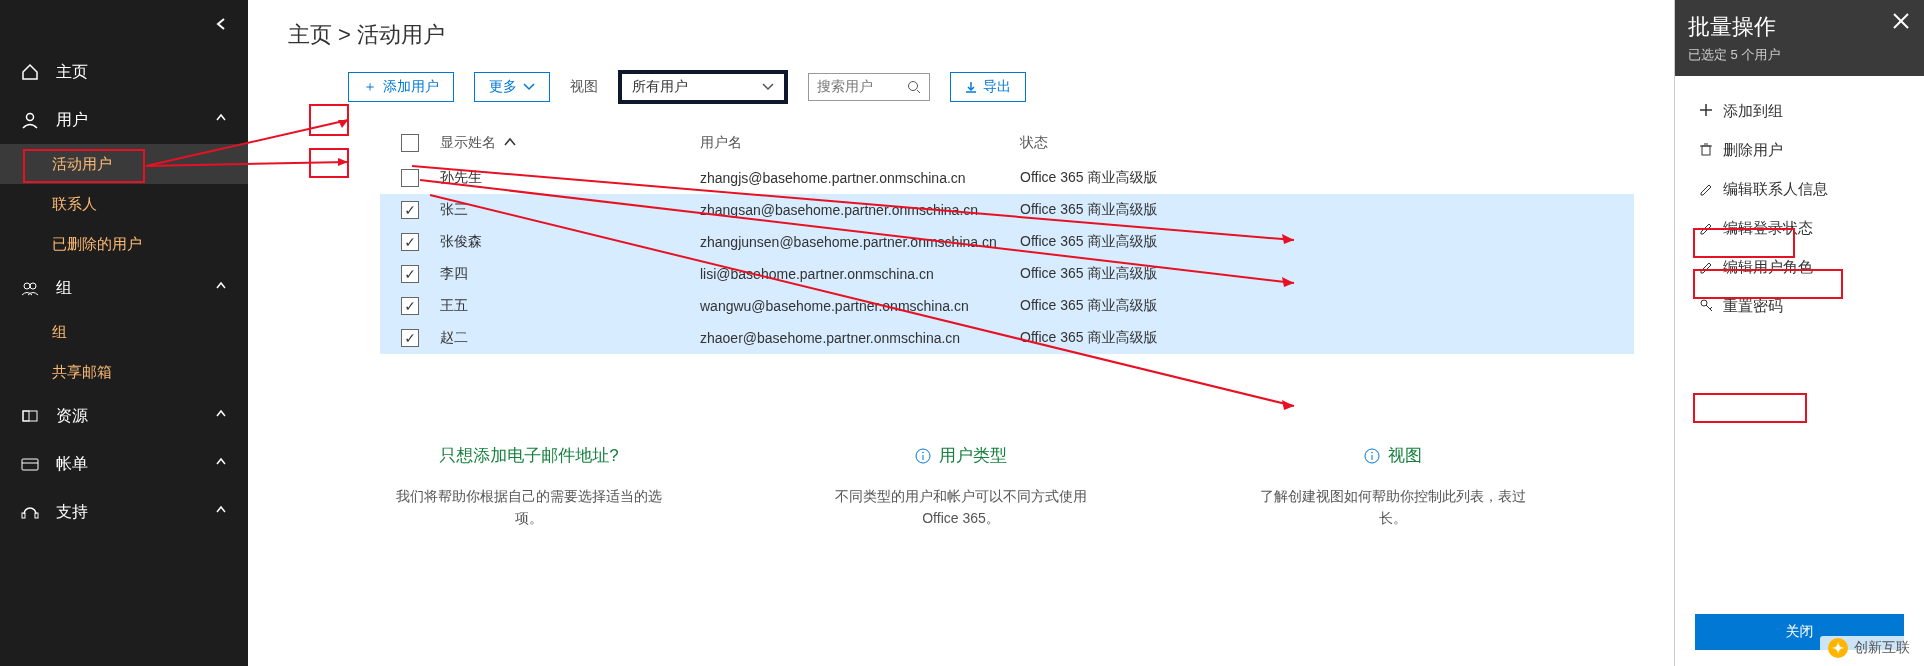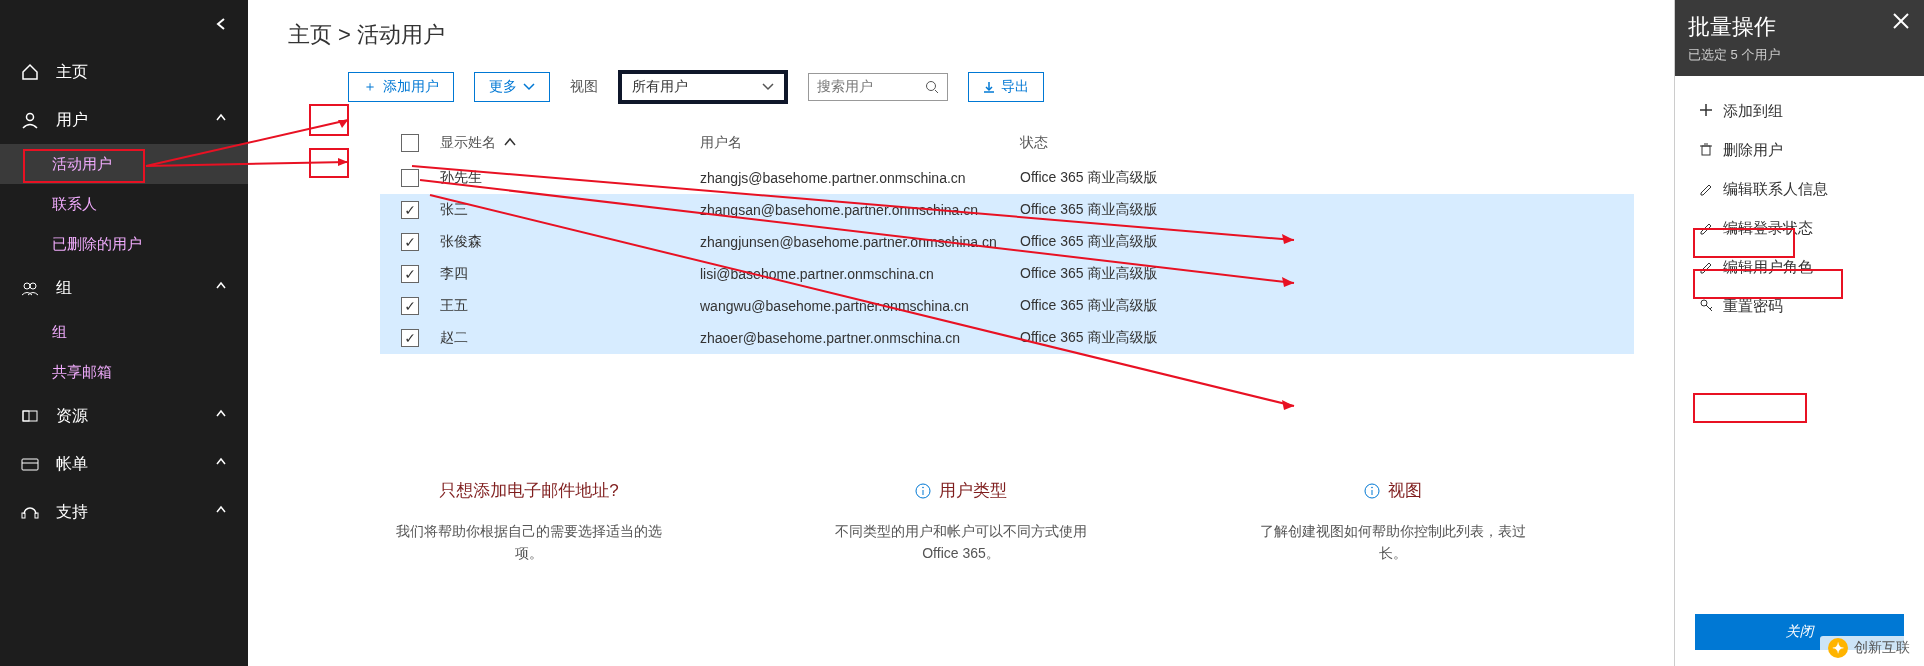--- a/index.html
+++ b/index.html
@@ -4,50 +4,50 @@
 <style>
 * { margin:0; padding:0; box-sizing:border-box; font-family:"Segoe UI","Microsoft YaHei",sans-serif; }
 body { background:#fff; color:#333; font-size:14px; overflow:hidden; }
 .app { display:flex; width:1924px; height:666px; position:relative; }
 
 
 .sidebar { width:248px; background:#1d1d1d; color:#fff; display:flex; flex-direction:column; position:relative; }
 .sidebar .collapse { height:48px; display:flex; align-items:center; justify-content:flex-end; padding-right:20px; }
 .sidebar .collapse svg { stroke:#fff; }
 .nav-item { display:flex; align-items:center; height:48px; padding:0 20px; cursor:pointer; gap:16px; font-size:16px; }
-.nav-item.sub { padding-left:52px; font-size:15px; height:40px; color:#f0abfc; }
+.nav-item.sub { padding-left:52px; font-size:15px; height:40px; color:#fdba74; }
 .nav-item.sub.active { background:#3a3a3a; }
 .nav-item .chev { margin-left:auto; }
 .nav-icon { width:20px; height:20px; display:flex; align-items:center; justify-content:center; }
 
 
 .main { flex:1; background:#fff; padding:20px 40px; position:relative; overflow:hidden; }
 .breadcrumb { font-size:22px; color:#333; margin-bottom:20px; font-weight:300; }
 .toolbar { display:flex; align-items:center; gap:20px; margin-bottom:20px; margin-left:60px; }
 .btn { border:1px solid #0078d4; color:#0078d4; background:#fff; padding:5px 14px; cursor:pointer; display:inline-flex; align-items:center; gap:6px; font-size:14px; }
-.btn.primary { background:#0078d4; color:#fff;font-style:italic; }
+.btn.primary { background:#0078d4; color:#fff; }
 .select { border:4px solid #0f172a; padding:4px 10px; min-width:170px; display:inline-flex; align-items:center; justify-content:space-between; cursor:pointer; background:#fff;}
-.search { border:1px solid #999; padding:4px 8px; width:140px; display:inline-flex; align-items:center; gap:6px; color:#777;}
+.search { border:1px solid #999; padding:4px 8px; width:122px; display:inline-flex; align-items:center; gap:6px; color:#777;}
 .label { color:#555; }
 
 .table { margin-left:92px; }
 .thead, .trow { display:flex; align-items:center; height:32px; }
 .thead { height:38px; font-weight:400; color:#555; }
 .col-check { width:60px; display:flex; justify-content:center; }
 .col-name { width:260px; }
 .col-user { width:320px; }
 .col-status { flex:1; }
 .chk { width:18px; height:18px; border:1px solid #666; display:inline-flex; align-items:center; justify-content:center; background:#fff; }
 .chk.checked::after { content:"✓"; color:#333; font-size:14px; }
 .trow.selected { background:#d7ecff; }
 .sort-arrow { margin-left:4px; }
 
 .info-row { display:flex; margin-left:60px; margin-top:90px; gap:70px; justify-content:space-around; padding-right:60px;}
 .info-col { text-align:center; max-width:280px; }
-.info-title { color:#7f1d1d; font-size:17px; margin-bottom:18px; display:inline-flex; align-items:center; gap:8px;margin-top:35px;}
+.info-title { color:#15803d; font-size:17px; margin-bottom:18px; display:inline-flex; align-items:center; gap:8px;}
 .info-body { color:#555; font-size:14px; line-height:1.6; }
 
 
 .panel { width:250px; background:#fff; border-left:1px solid #ccc; display:flex; flex-direction:column; box-shadow:-2px 0 8px rgba(0,0,0,.08); }
 .panel-head { background:#3a3a3a; color:#fff; padding:12px 13px; position:relative; }
 .panel-head h2 { font-size:22px; font-weight:400; }
 .panel-head .sub { font-size:13px; color:#ccc; margin-top:4px; }
 .panel-head .close { position:absolute; top:12px; right:14px; cursor:pointer; }
 .panel-actions { padding:20px; display:flex; flex-direction:column; gap:8px; }
 .action { display:inline-flex; align-items:center; gap:10px; padding:6px 4px; cursor:pointer; color:#333; font-size:15px;}

